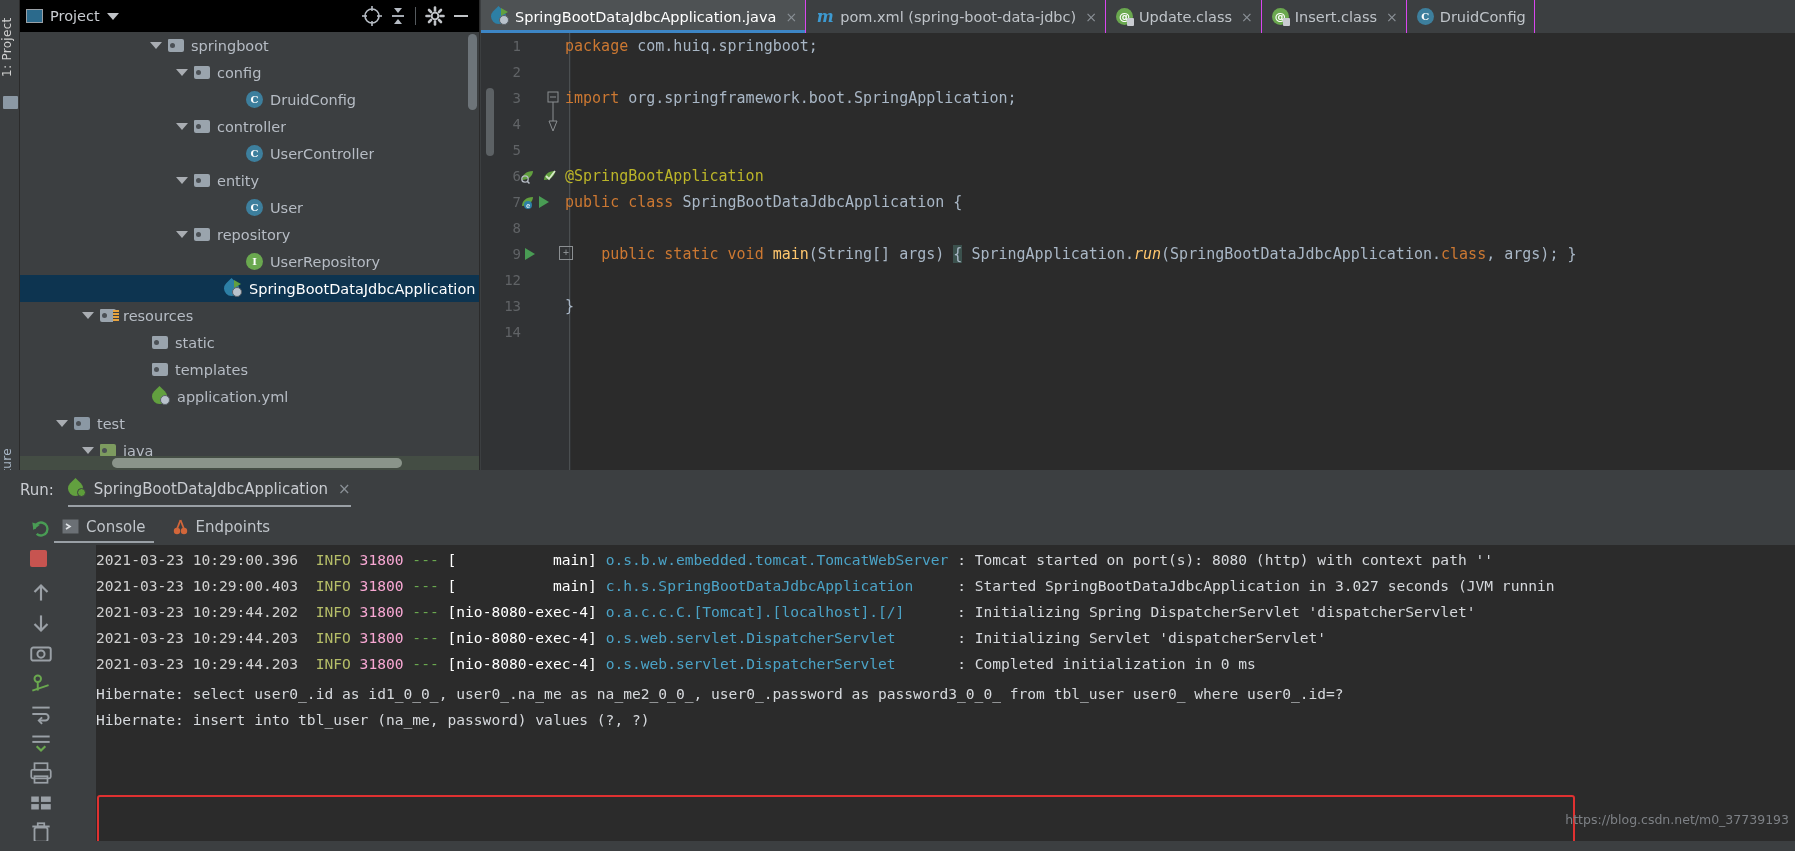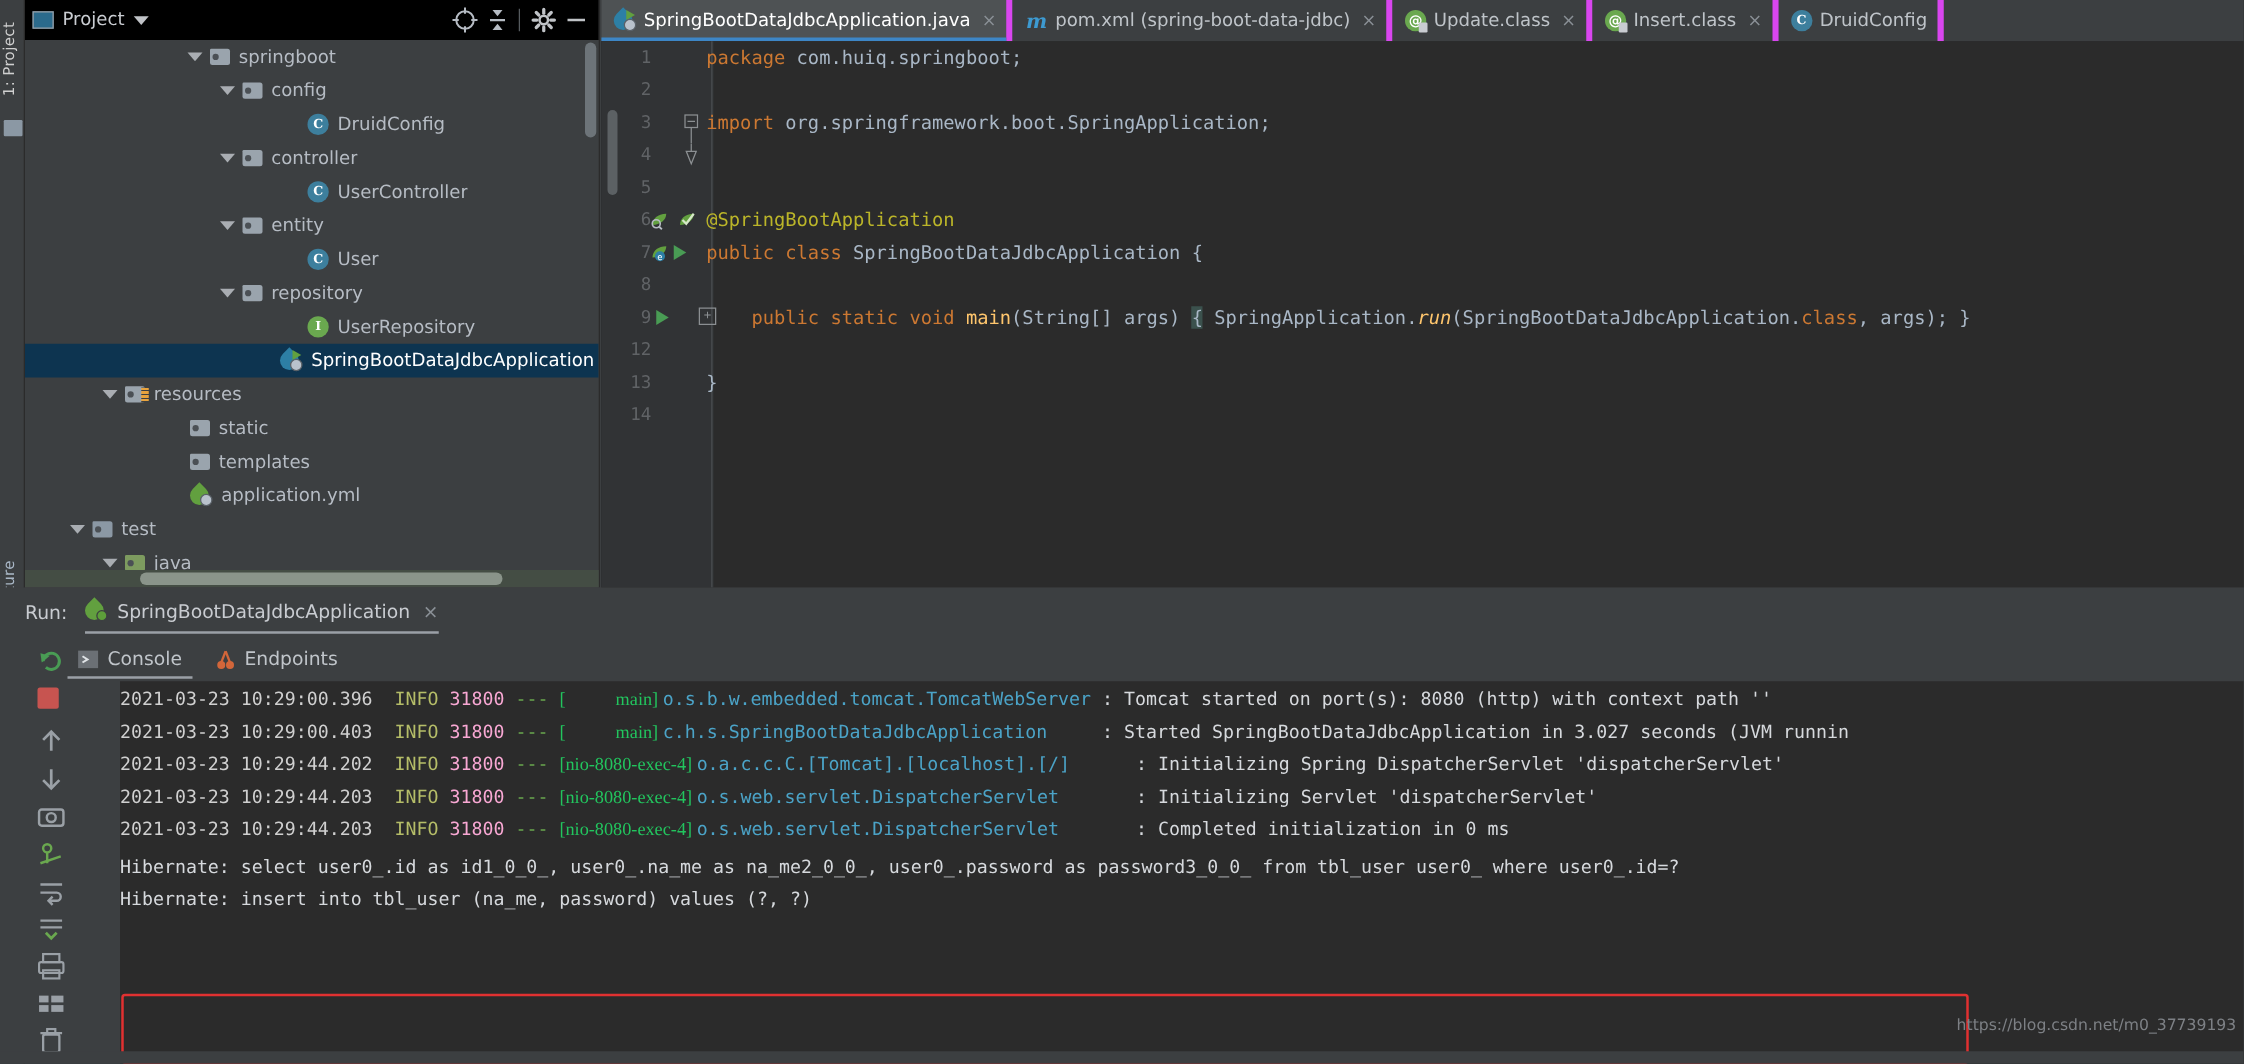--- a/index.html
+++ b/index.html
@@ -69,21 +69,21 @@
     background:#444d44; }
   .tree-hscroll .thumb { position:absolute; left:92px; top:2px; width:290px; height:10px;
     background:#8a948a; border-radius:5px; }
   .tree-vscroll { position:absolute; right:2px; top:34px; width:9px; height:76px;
     background:#6d7479; border-radius:5px; }
 
   
   .editor-area { position:absolute; left:481px; top:0; right:0; height:470px; background:#2b2b2b; }
   .tabbar { height:33px; background:#3c3f41; display:flex; align-items:stretch; overflow:hidden; }
   .etab { display:flex; align-items:center; padding:0 8px 0 10px; font-size:14.5px;
-    color:#bfc4c9; background:#3c3f41; border-right:5px solid #d946ef; cursor:default;
+    color:#bfc4c9; background:#3c3f41; border-right:1px solid #d946ef; cursor:default;
     white-space:nowrap; position:relative; }
   .etab.active { background:#4e5254; color:#ffffff; }
   .etab.active::after { content:""; position:absolute; left:0; right:0; bottom:0; height:3px;
     background:#3d86c6; }
   .etab .tclose { margin-left:9px; color:#8a9096; font-size:14px; }
   .tico { width:18px;height:17px; margin-right:6px; flex:0 0 auto; position:relative; }
   .tico.mvn { color:#3d9ad1; font-style:italic; font-weight:bold; font-size:16px;
     font-family:"DejaVu Serif",serif; line-height:17px; text-align:center; }
   .tico.at { width:17px;height:17px; border-radius:50%; background:#6aa84f; color:#fff;
     font-size:11px; text-align:center; line-height:17px; font-weight:bold; }
@@ -120,31 +120,31 @@
   .run-tab { display:flex; align-items:center; position:relative; padding-bottom:2px; }
   .run-tab .tclose { margin-left:10px; color:#8a9096; font-size:15px; }
   .run-tab::after { content:""; position:absolute; left:0; right:0; bottom:-7px; height:2px;
     background:#9aa0a6; }
 
   .run-toolbar { position:absolute; left:20px; top:42px; width:50px; bottom:0; }
   .rt-btn { position:absolute; left:8px; width:26px; height:26px; }
 
   .subtabs { position:absolute; left:62px; top:42px; height:30px; display:flex; align-items:center;
     font-size:15px; color:#c0c5ca; }
-  .subtab { display:flex; align-items:center; margin-right:26px; position:relative; }
+  .subtab { display:flex; margin-right:26px; position:relative; }
   .subtab.active::after { content:""; position:absolute; left:-8px; right:-8px; bottom:-7px;
     height:2px; background:#9aa0a6; }
   .sub-ico { width:17px;height:17px; margin-right:7px; flex:0 0 auto; }
 
   .console { position:absolute; left:96px; top:75px; right:0; bottom:0; background:#2b2b2b;
     font-family:"DejaVu Sans Mono", monospace; font-size:14.6px; overflow:hidden;
     padding-top:2px; }
   .logline { height:26px; line-height:26px; white-space:pre; color:#a9b7c6; }
   .lg-ts { color:#d0d0d0; } .lg-info { color:#b5bd68; } .lg-pid { color:#f9a8d4; }
-  .lg-dash { color:#6aa84f; } .lg-thread { color:#22c55e;font-family:Liberation Serif, serif; } .lg-logger { color:#4ba3c7; }
+  .lg-dash { color:#6aa84f; } .lg-thread { color:#ffffff; } .lg-logger { color:#4ba3c7; }
   .lg-msg { color:#d6d9dd; }
   .sql-box { position:absolute; left:97px; top:325px; width:1478px; height:56px;
     border:2px solid #e03131; border-radius:3px; }
   .sqlline { height:26px; line-height:26px; white-space:pre; color:#d6d9dd; }
 
   .watermark { position:absolute; right:6px; bottom:24px; color:#7d8085; font-size:12.5px; }
   .left-rail { position:absolute; left:0; top:470px; width:20px; bottom:0; background:#3c3f41;
     border-right:1px solid #2b2b2b; }
   .bottom-bar { position:absolute; left:0; bottom:0; right:0; height:10px; background:#3c3f41; }
 </style>

